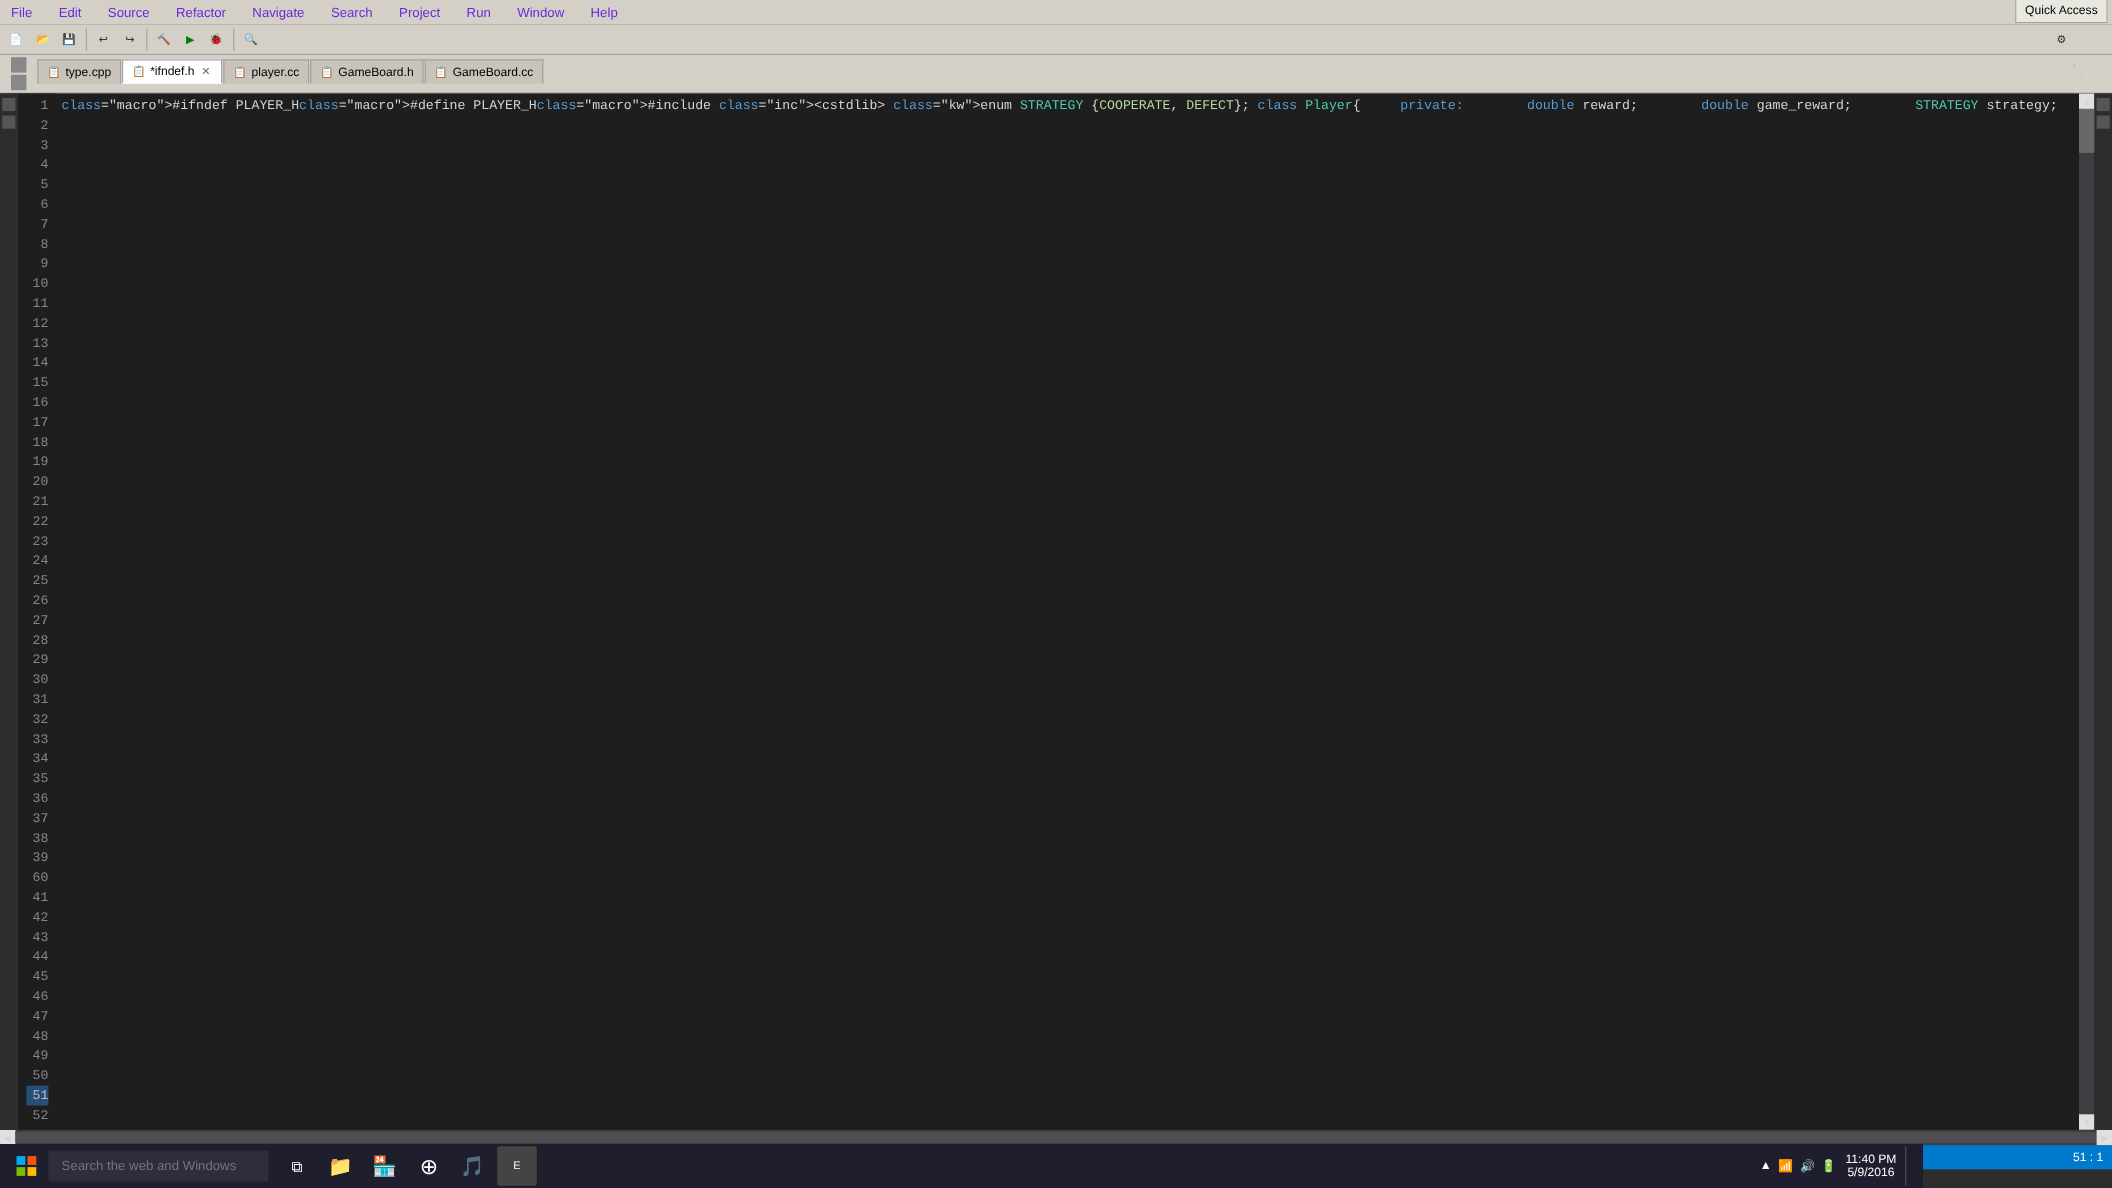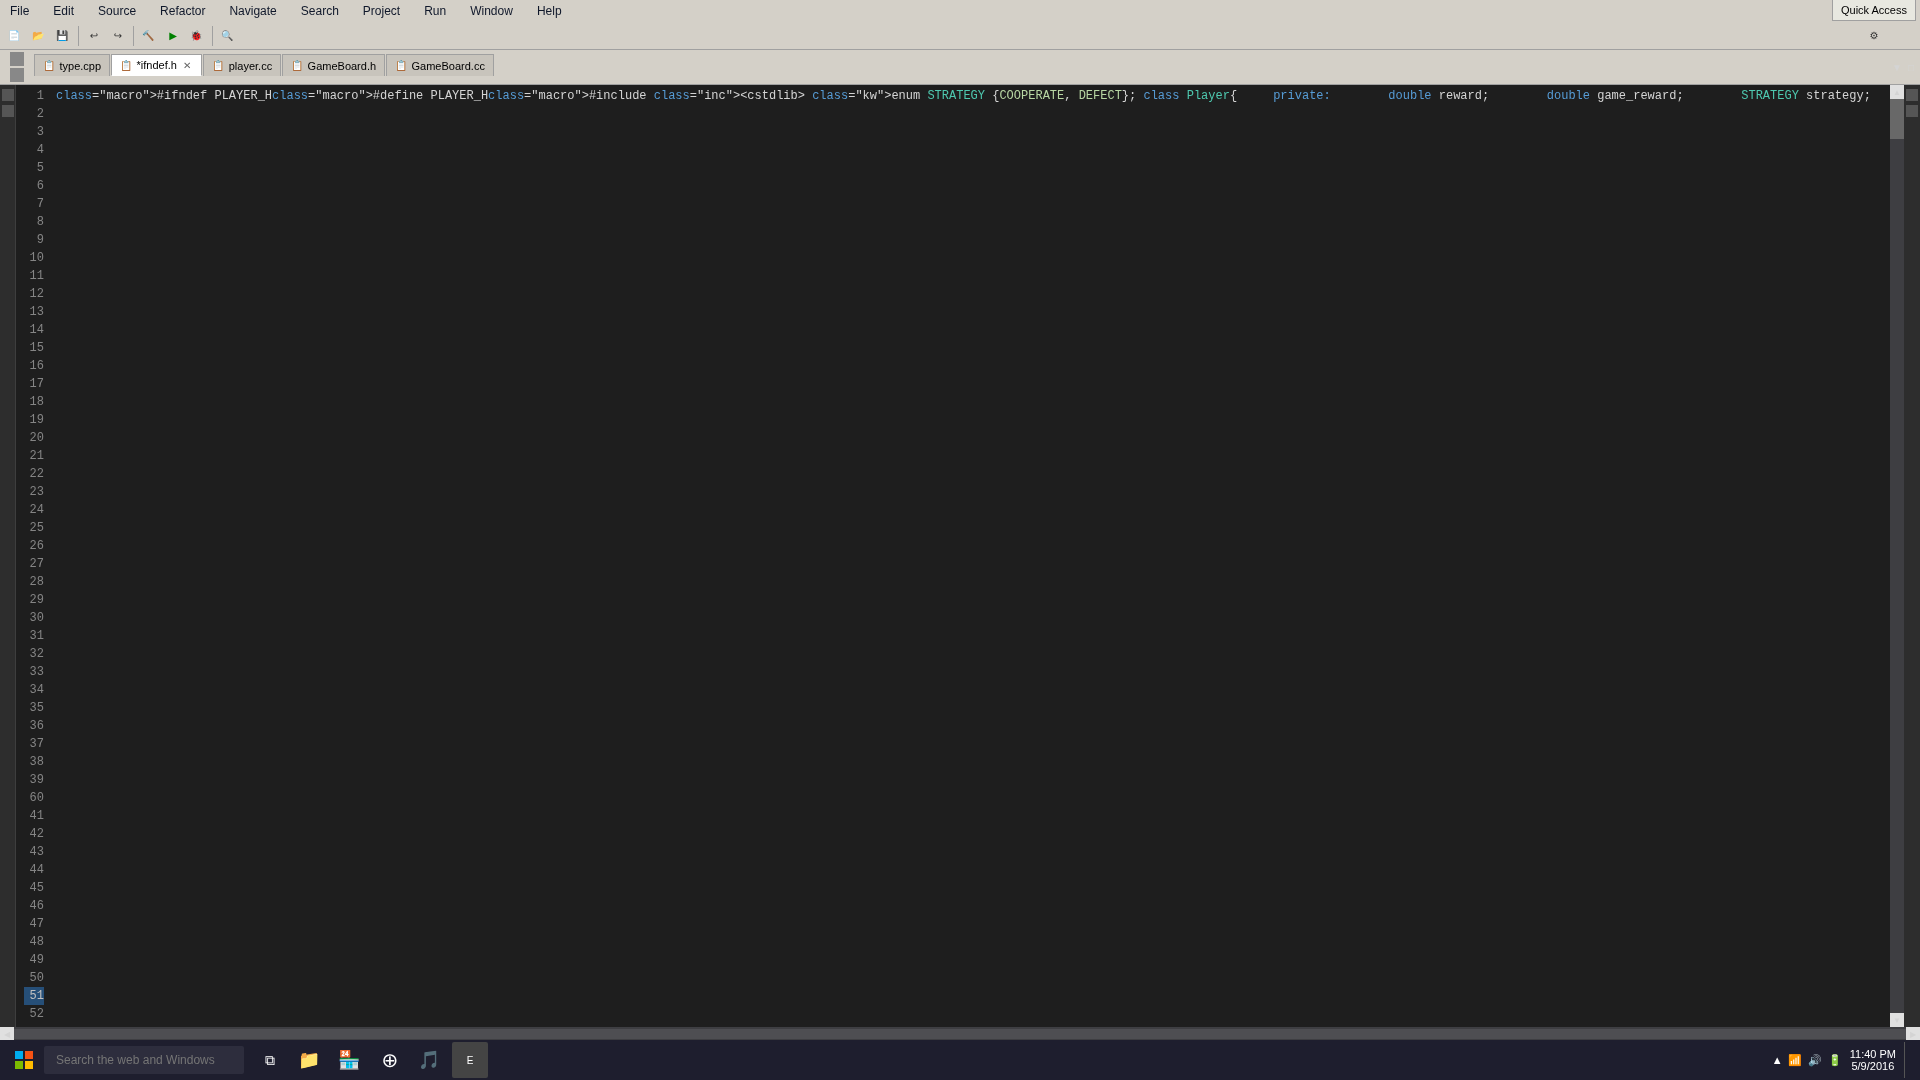--- a/index.html
+++ b/index.html
@@ -1,20 +1,20 @@
 <!DOCTYPE html>
 <html><head>
   <meta charset="utf-8">
   <style>
     * { margin: 0; padding: 0; box-sizing: border-box; }
     body { font-family: 'Segoe UI', Tahoma, sans-serif; background: #2d2d2d; color: #d4d4d4; width: 1920px; height: 1080px; overflow: hidden; font-size: 12px; }
 
     
     .menu-bar { background: #d4d0c8; color: #000; display: flex; align-items: center; height: 22px; padding: 0 4px; gap: 12px; font-size: 12px; }
-    .menu-item { padding: 2px 6px; cursor: pointer; color: #0f172a; }
+    .menu-item { padding: 2px 6px; cursor: pointer; color: #6d28d9; }
 
     
     .toolbar { background: #d4d0c8; height: 28px; display: flex; align-items: center; padding: 2px 4px; gap: 2px; border-bottom: 1px solid #a0a0a0; }
     .toolbar-btn { width: 22px; height: 22px; background: transparent; border: 1px solid transparent; cursor: pointer; display: flex; align-items: center; justify-content: center; font-size: 10px; color: #333; }
     .toolbar-sep { width: 1px; height: 20px; background: #a0a0a0; margin: 0 2px; }
     .quick-access { margin-left: auto; display: flex; align-items: center; gap: 4px; flex-direction: column; }
     .quick-access-btn { background: #e8e8e0; border: 1px solid #a0a0a0; padding: 2px 8px; font-size: 11px; cursor: pointer; color: #000; height: 22px; }
     .lang-btn { background: #e8e8e0; border: 1px solid #a0a0a0; padding: 2px 8px; font-size: 10px; cursor: pointer; color: #000; height: 22px; }
 
     
@@ -22,21 +22,21 @@
     .tab { display: flex; align-items: center; height: 22px; padding: 0 8px; background: #c8c4bc; border: 1px solid #a0a0a0; border-bottom: none; cursor: pointer; font-size: 11px; color: #000; gap: 4px; margin-right: 1px; }
     .tab.active { background: #fff; border-bottom: 1px solid #fff; }
     .tab-close { font-size: 10px; color: #666; cursor: pointer; padding: 0 2px; }
     .line-numbers { background: #1e1e1e; color: #858585; padding: 0 8px; font-family: 'Courier New', monospace; font-size: 12px; line-height: 18px; text-align: right; min-width: 36px; user-select: none; padding-top: 2px; }
 
     
     .status-bar { background: #007acc; color: #fff; height: 22px; display: flex; align-items: center; padding: 0 8px; gap: 16px; font-size: 11px; }
     .status-right { margin-left: auto; display: flex; gap: 16px; }
 
     
-    .taskbar { background: #1e1e2e; height: 40px; display: flex; align-items: center; padding: 0 4px; position: fixed; bottom: 0; width: 1920px; }
+    .taskbar { background: #1e1e2e; height: 40px; display: flex; align-items: center; padding: 0 4px; position: fixed; bottom: 0; width: 1748px; }
     .taskbar-start { width: 40px; height: 40px; display: flex; align-items: center; justify-content: center; color: #fff; cursor: pointer; }
     .taskbar-search { background: #2d2d3d; border: none; color: #aaa; padding: 4px 12px; height: 28px; width: 200px; font-size: 12px; border-radius: 2px; cursor: pointer; }
     .taskbar-icons { display: flex; gap: 4px; margin-left: 8px; }
     .taskbar-icon { width: 36px; height: 36px; display: flex; align-items: center; justify-content: center; color: #fff; cursor: pointer; font-size: 18px; }
     .taskbar-right { margin-left: auto; display: flex; align-items: center; gap: 8px; padding-right: 8px; color: #fff; font-size: 11px; }
     .system-icons { display: flex; align-items: center; gap: 6px; }
 
     
     .kw { color: #569cd6; }
     .cls { color: #4ec9b0; }

